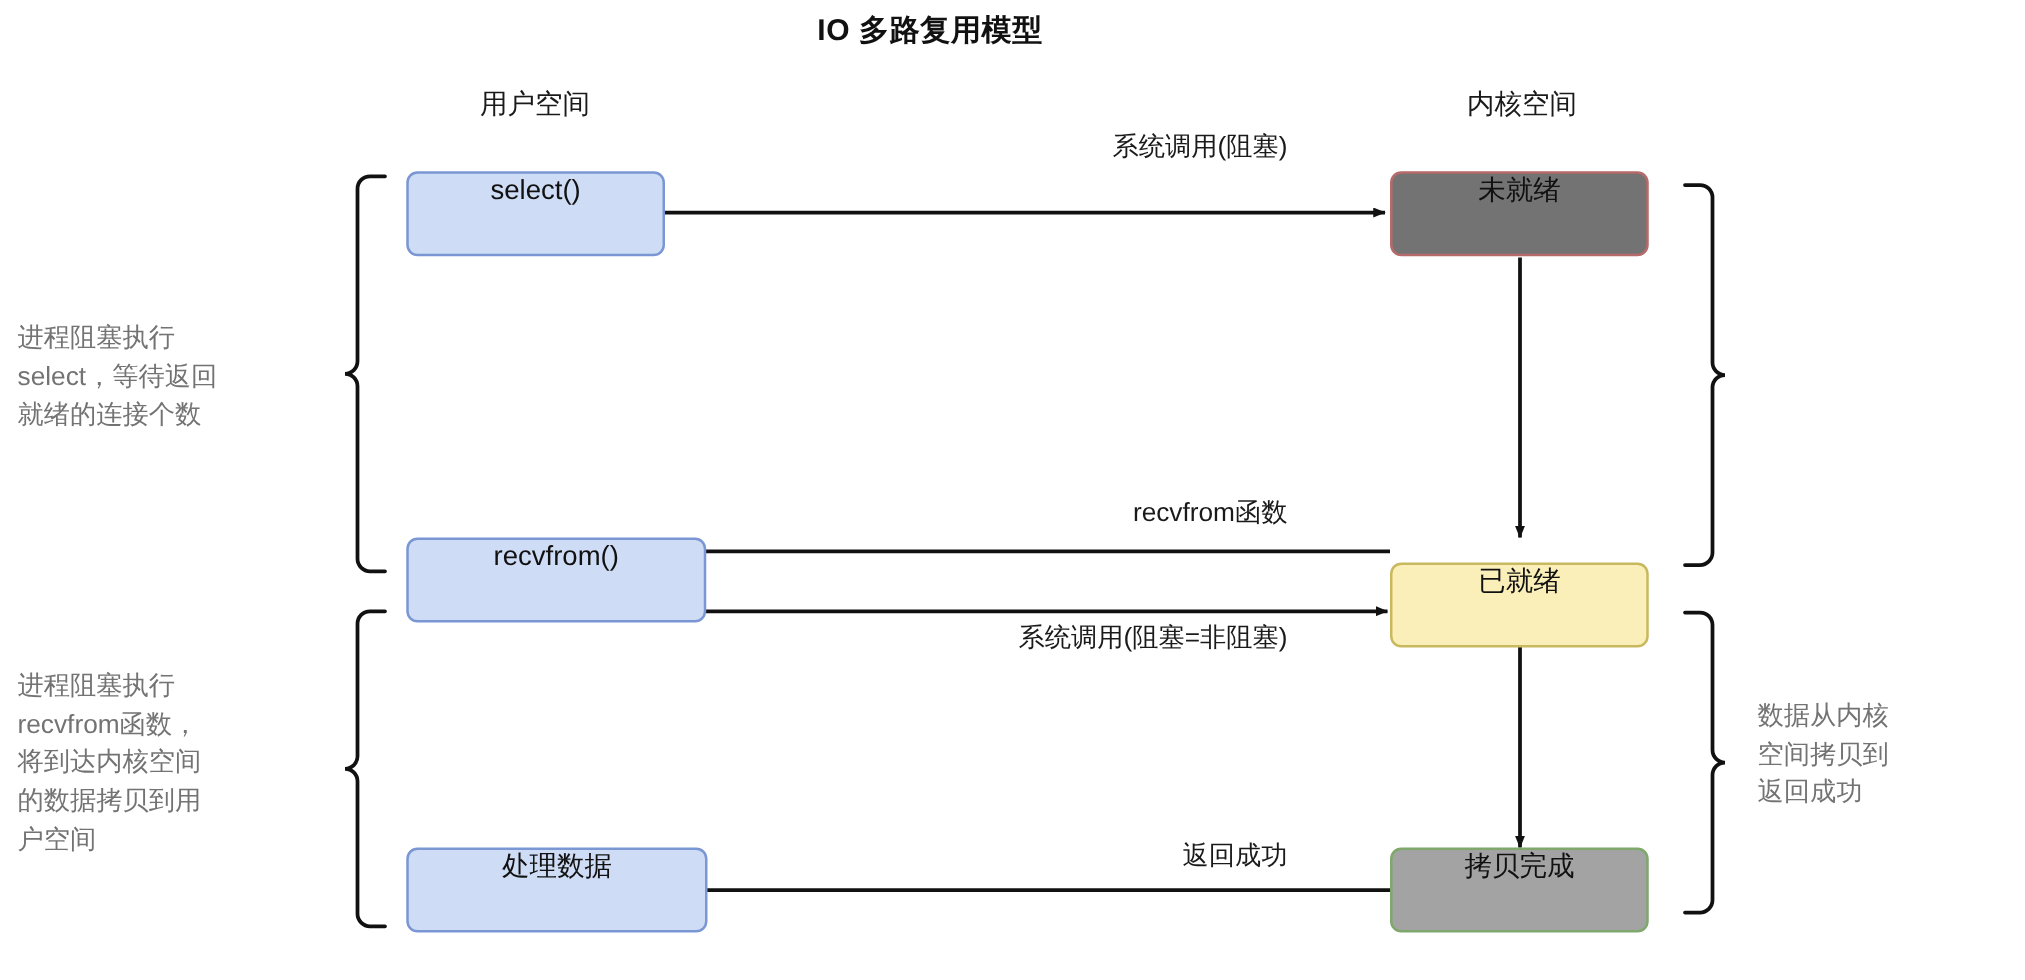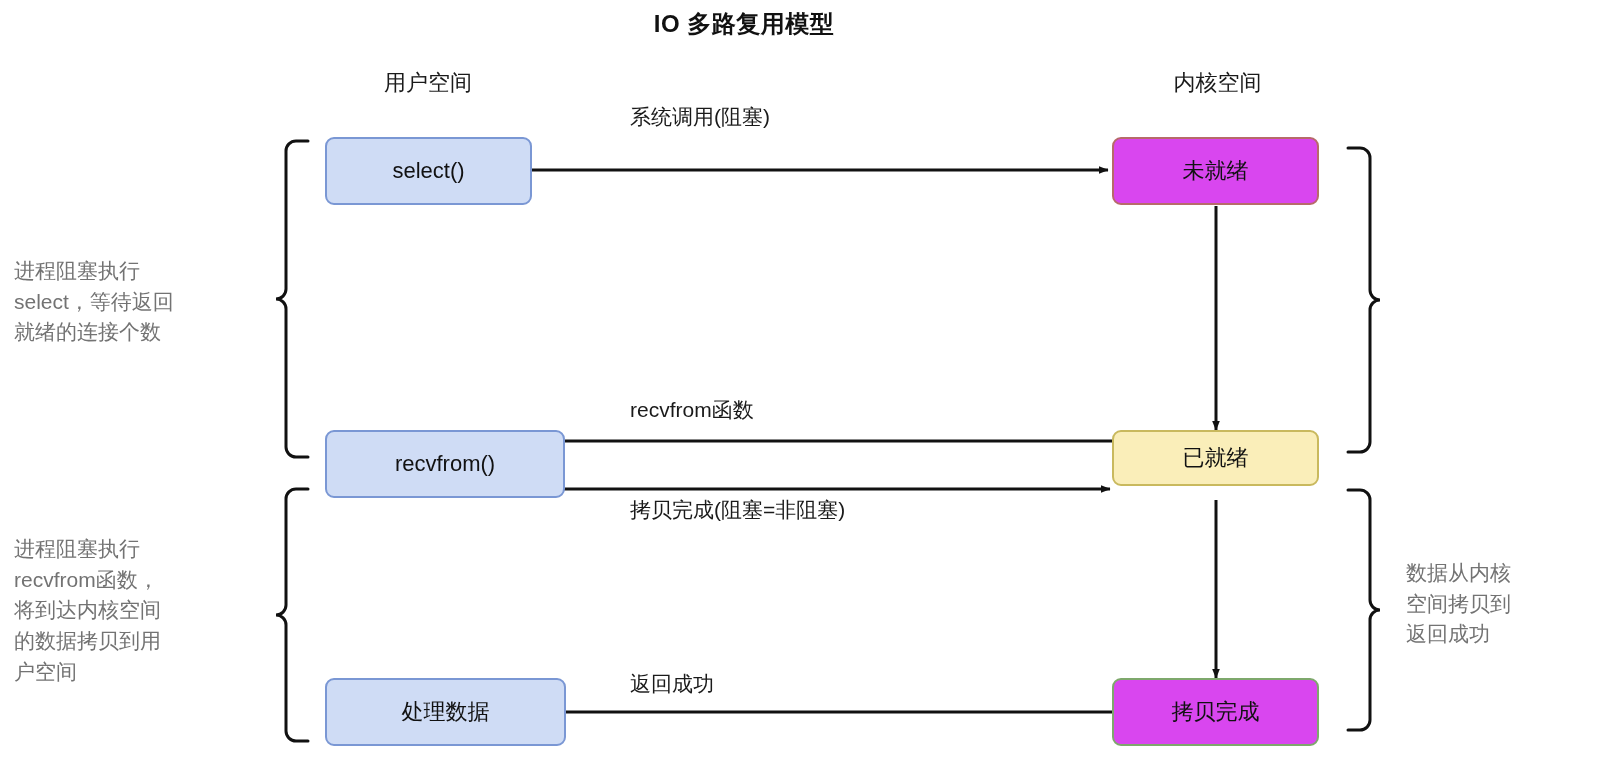--- a/index.html
+++ b/index.html
@@ -39,37 +39,37 @@
     text-align: center;
     white-space: nowrap;
   }
 
   
   .node {
     box-sizing: border-box;
     border-radius: 9px;
     border: 2px solid;
     display: flex;
-    align-items: center;
+    align-items: flex-start;
     justify-content: center;
     font-size: 22px;
     text-align: center;
     line-height: 1.2;
   }
   .node.blue   { background: #cfdcf5; border-color: #7a97d4; color: #111; }
-  .node.red    { background: #d946ef; border-color: #b76a6a; color: #111; }
+  .node.red    { background: #737373; border-color: #b76a6a; color: #111; }
   .node.yellow { background: #faeeb9; border-color: #c9b95e; color: #111; }
-  .node.green  { background: #d946ef; border-color: #7ea86c; color: #111; }
+  .node.green  { background: #a3a3a3; border-color: #7ea86c; color: #111; }
 
   
   .edge-label {
     font-size: 21px;
     color: #1a1a1a;
     white-space: nowrap;
-    text-align: left;
+    text-align: right;
   }
 
   
   .side-text {
     font-size: 21px;
     line-height: 1.46;
     color: #737373;
     white-space: pre-line;
   }
 
@@ -100,21 +100,21 @@
 将到达内核空间
 的数据拷贝到用
 户空间</div>
 
   <div class="abs side-text" style="left:1406px; top:558px; width:210px;">数据从内核
 空间拷贝到
 返回成功</div>
 
   <div class="abs edge-label" style="left:630px; top:103px; width:400px;">系统调用(阻塞)</div>
   <div class="abs edge-label" style="left:630px; top:396px; width:400px;">recvfrom函数</div>
-  <div class="abs edge-label" style="left:630px; top:496px; width:400px;">拷贝完成(阻塞=非阻塞)</div>
+  <div class="abs edge-label" style="left:630px; top:496px; width:400px;">系统调用(阻塞=非阻塞)</div>
   <div class="abs edge-label" style="left:630px; top:670px; width:400px;">返回成功</div>
 
   <svg id="overlay" viewBox="0 0 1620 784">
     <defs>
       <marker id="arrowhead" markerWidth="10" markerHeight="8" refX="9.4" refY="4" orient="auto" markerUnits="userSpaceOnUse">
         <path d="M0,0 L10,4 L0,8 z" fill="#111"></path>
       </marker>
     </defs>
 
     <line x1="532" y1="170" x2="1108" y2="170" stroke="#111" stroke-width="3" marker-end="url(#arrowhead)"></line>
@@ -151,21 +151,21 @@
   </div>
 
   <div class="abs node blue" style="left:325px; top:678px; width:241px; height:68px;">
     <span>处理数据</span>
   </div>
 
   <div class="abs node red" style="left:1112px; top:137px; width:207px; height:68px;">
     <span>未就绪</span>
   </div>
 
-  <div class="abs node yellow" style="left:1112px; top:430px; width:207px; height:56px;">
+  <div class="abs node yellow" style="left:1112px; top:450px; width:207px; height:68px;">
     <span>已就绪</span>
   </div>
 
   <div class="abs node green" style="left:1112px; top:678px; width:207px; height:68px;">
     <span>拷贝完成</span>
   </div>
 
 </div>
 
 </body></html>

